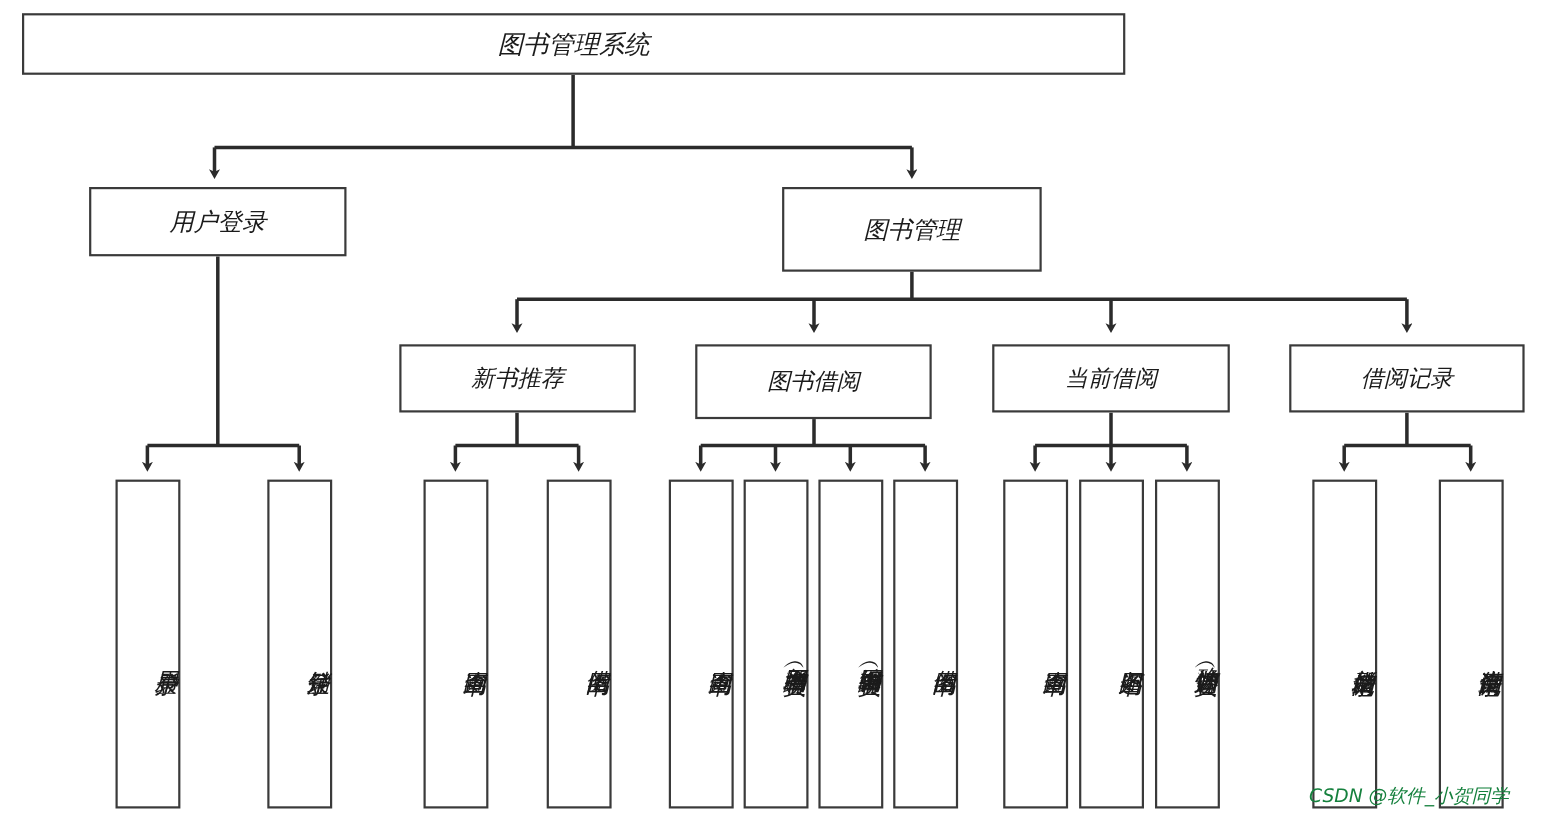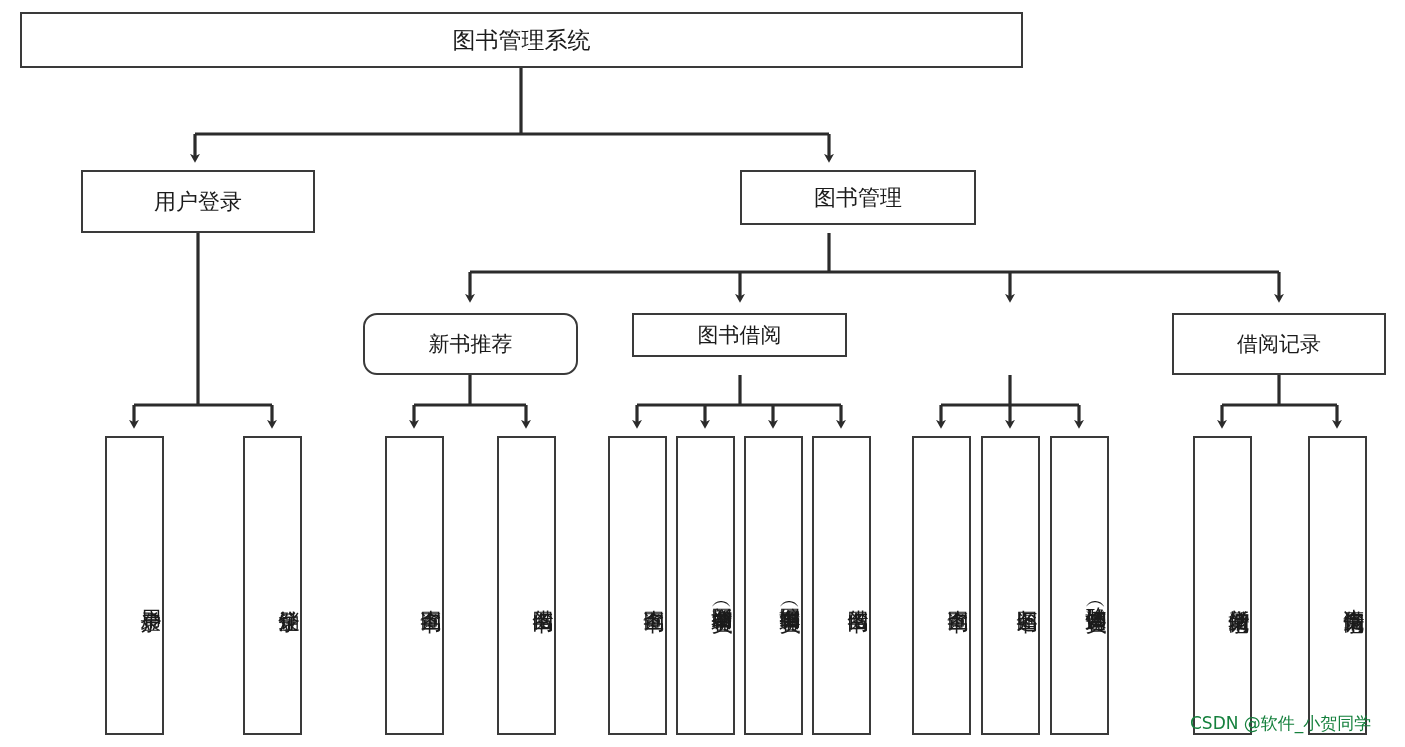--- a/index.html
+++ b/index.html
@@ -9,20 +9,21 @@
   }
   body {
     font-family: "DejaVu Sans", "Liberation Sans", sans-serif;
   }
   #canvas {
     position: relative;
     width: 1405px;
     height: 747px;
     background: #ffffff;
     overflow: hidden;
+    font-style: italic;
   }
   #wires {
     position: absolute;
     left: 0;
     top: 0;
     width: 1405px;
     height: 747px;
     pointer-events: none;
   }
   .node {
@@ -126,29 +127,32 @@
     </g>
   </svg>
 
   <div class="node root" style="left:20px; top:12px; width:1003px; height:56px;">
     <span>图书管理系统</span>
   </div>
 
   <div class="node level2" style="left:81px; top:170px; width:234px; height:63px;">
     <span>用户登录</span>
   </div>
-  <div class="node level2" style="left:740px; top:170px; width:236px; height:55px;">
+  <div class="node level2" style="left:711px; top:170px; width:236px; height:77px;">
     <span>图书管理</span>
   </div>
 
-  <div class="node level3" style="left:363px; top:313px; width:215px; height:62px;border-radius:14px;">
+  <div class="node level3" style="left:363px; top:313px; width:215px; height:62px;">
     <span>新书推荐</span>
   </div>
-  <div class="node level3" style="left:632px; top:313px; width:215px; height:44px;">
+  <div class="node level3" style="left:632px; top:313px; width:215px; height:68px;">
     <span>图书借阅</span>
+  </div>
+  <div class="node level3" style="left:902px; top:313px; width:216px; height:62px;">
+    <span>当前借阅</span>
   </div>
   <div class="node level3" style="left:1172px; top:313px; width:214px; height:62px;align-items:center;">
     <span>借阅记录</span>
   </div>
 
   <div class="node leaf" style="left:105px; top:436px; width:59px; height:299px;">
     <span class="vtext">用户登录</span>
   </div>
   <div class="node leaf" style="left:243px; top:436px; width:59px; height:299px;">
     <span class="vtext">注销登录</span>

